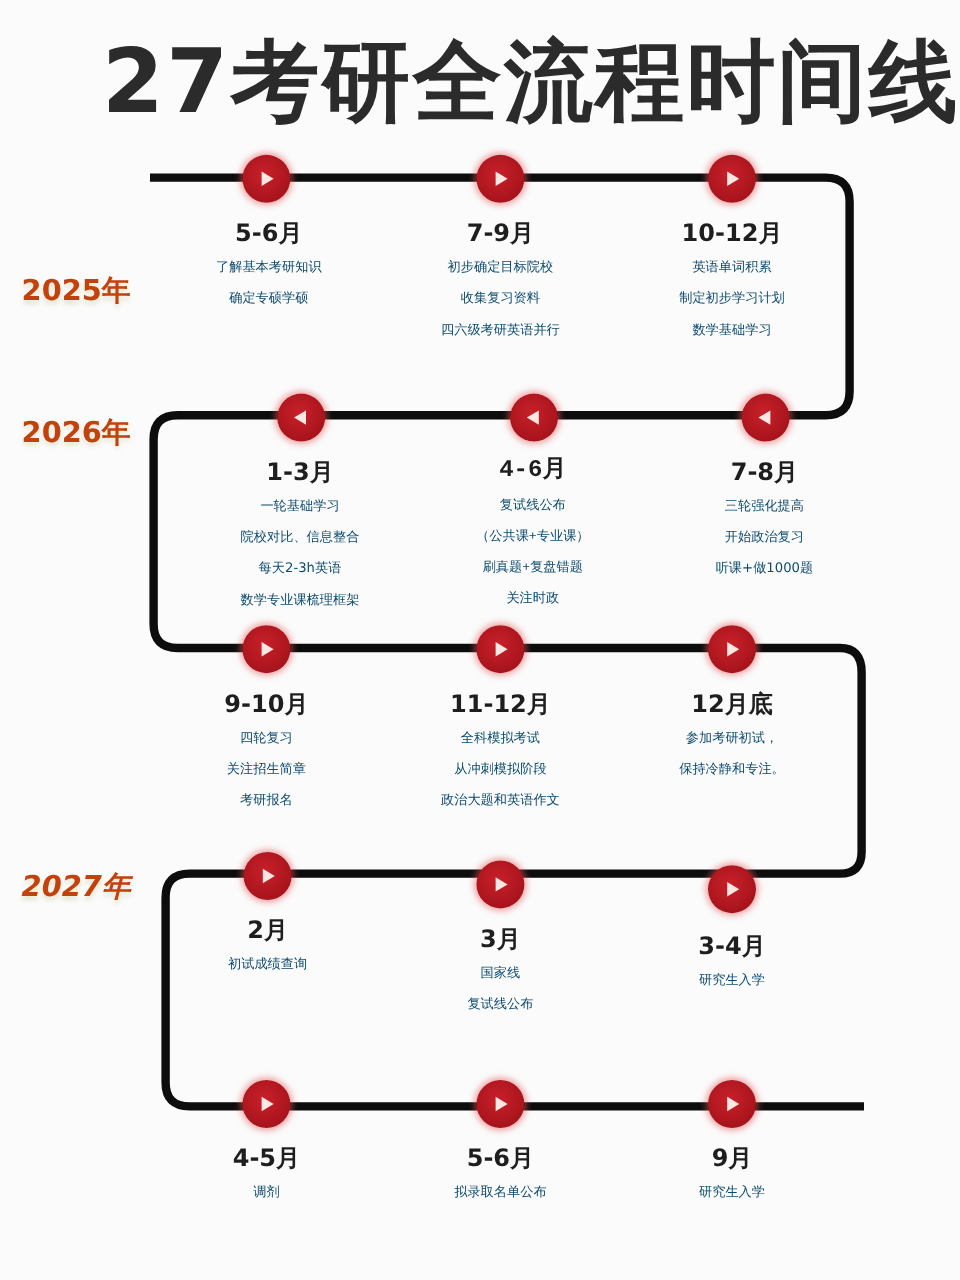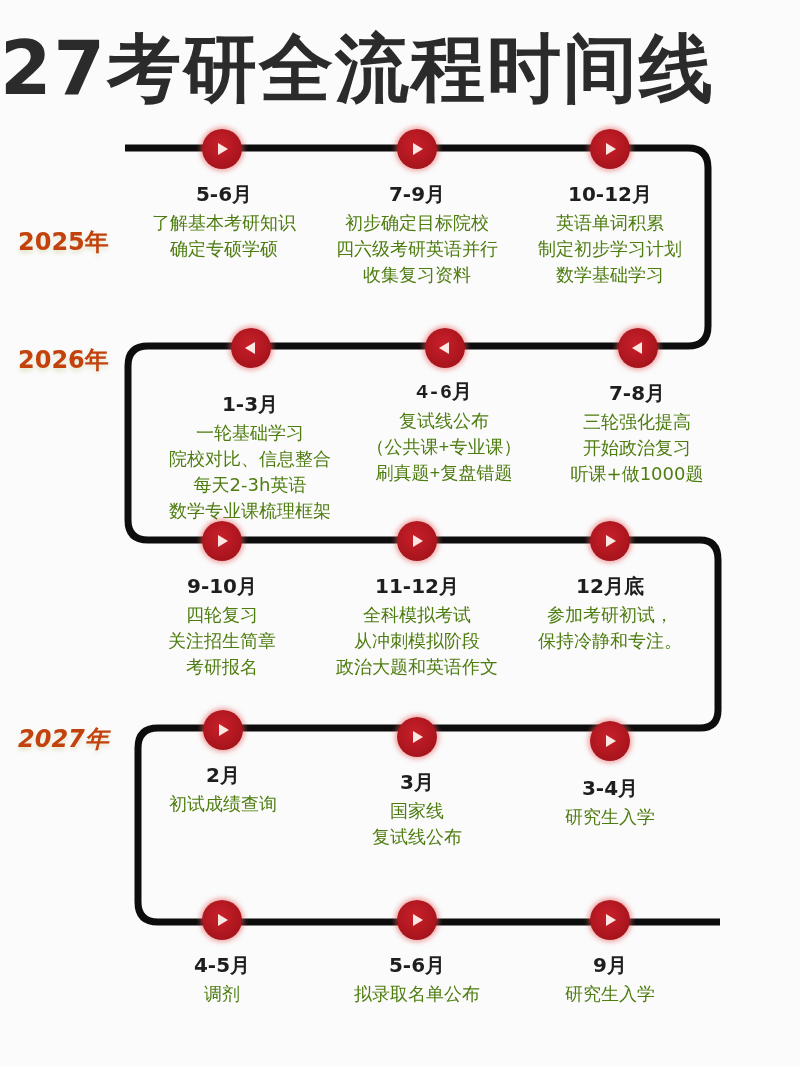--- a/index.html
+++ b/index.html
@@ -3,41 +3,41 @@
 <meta charset="utf-8">
 <style>
   html, body { margin: 0; padding: 0; }
   body {
     width: 800px; height: 1067px; position: relative; overflow: hidden;
     background: #fbfbfb;
     font-family: "DejaVu Sans", "Liberation Sans", sans-serif;
     color: #222;
   }
   .title {
-    position: absolute; left: 0; top: 18px; width: 800px; text-align: left;
+    position: absolute; left: 0; top: 18px; width: 800px; text-align: right;
     font-size: 74px; font-weight: bold; color: #2b2b2b; letter-spacing: 2px;
     line-height: 100px;
   }
   svg.path { position: absolute; left: 0; top: 0; }
   .year {
     position: absolute; font-size: 24px; font-weight: bold; color: #c2410c;
     text-shadow: 0 3px 4px rgba(200,200,150,0.45);
   }
   .node {
     position: absolute; width: 40px; height: 40px; border-radius: 50%;
     background: radial-gradient(circle at 45% 40%, #c8202a 0%, #a8141c 70%, #8e1018 100%);
     box-shadow: 0 0 5px 2px rgba(230,90,90,0.55);
     display: flex; align-items: center; justify-content: center;
   }
   .node svg { display: block; }
   .block {
     position: absolute; width: 220px; text-align: center;
   }
   .period { font-size: 20px; font-weight: bold; color: #1e1e1e; line-height: 28px; margin-bottom: 2px; }
-  .line { font-size: 18px; color: #4d7c0f; line-height: 26px; white-space: nowrap; }
+  .line { font-size: 11px; color: #0c4a6e; line-height: 26px; white-space: nowrap; }
 </style>
 </head>
 <body>
 
 <div class="title">27考研全流程时间线</div>
 
 <svg class="path" width="800" height="1067" viewBox="0 0 800 1067">
   <path d="M 125 148 L 688 148 Q 708 148 708 168 L 708 326 Q 708 346 688 346 L 148 346
            Q 128 346 128 366 L 128 520 Q 128 540 148 540 L 700 540 Q 718 540 718 560
            L 718 710 Q 718 728 700 728 L 158 728 Q 138 728 138 748 L 138 902
@@ -65,22 +65,22 @@
 </div>
 
 <div class="block" style="left:114px; top:180px;">
   <div class="period">5-6月</div>
   <div class="line">了解基本考研知识</div>
   <div class="line">确定专硕学硕</div>
 </div>
 <div class="block" style="left:307px; top:180px;">
   <div class="period">7-9月</div>
   <div class="line">初步确定目标院校</div>
+  <div class="line">收集复习资料</div>
   <div class="line">四六级考研英语并行</div>
-  <div class="line">收集复习资料</div>
 </div>
 <div class="block" style="left:500px; top:180px;">
   <div class="period">10-12月</div>
   <div class="line">英语单词积累</div>
   <div class="line">制定初步学习计划</div>
   <div class="line">数学基础学习</div>
 </div>
 
 <div class="node" style="left:231px; top:328px;">
   <svg width="16" height="16" viewBox="0 0 16 16">
@@ -91,32 +91,33 @@
   <svg width="16" height="16" viewBox="0 0 16 16">
       <path d="M12 2 L2 8 L12 14 Z" fill="#fde7e3"></path>
     </svg>
 </div>
 <div class="node" style="left:618px; top:328px;">
   <svg width="16" height="16" viewBox="0 0 16 16">
       <path d="M12 2 L2 8 L12 14 Z" fill="#fde7e3"></path>
     </svg>
 </div>
 
-<div class="block" style="left:140px; top:379px;margin-top:11px;">
+<div class="block" style="left:140px; top:379px;">
   <div class="period">1-3月</div>
   <div class="line">一轮基础学习</div>
   <div class="line">院校对比、信息整合</div>
   <div class="line">每天2-3h英语</div>
   <div class="line">数学专业课梳理框架</div>
 </div>
 <div class="block" style="left:334px; top:379px;font-family:Liberation Mono, monospace;">
   <div class="period">4-6月</div>
   <div class="line">复试线公布</div>
   <div class="line">（公共课+专业课）</div>
   <div class="line">刷真题+复盘错题</div>
+  <div class="line">关注时政</div>
 </div>
 <div class="block" style="left:527px; top:379px;">
   <div class="period">7-8月</div>
   <div class="line">三轮强化提高</div>
   <div class="line">开始政治复习</div>
   <div class="line">听课+做1000题</div>
 </div>
 
 <div class="node" style="left:202px; top:521px;">
   <svg width="16" height="16" viewBox="0 0 16 16">

